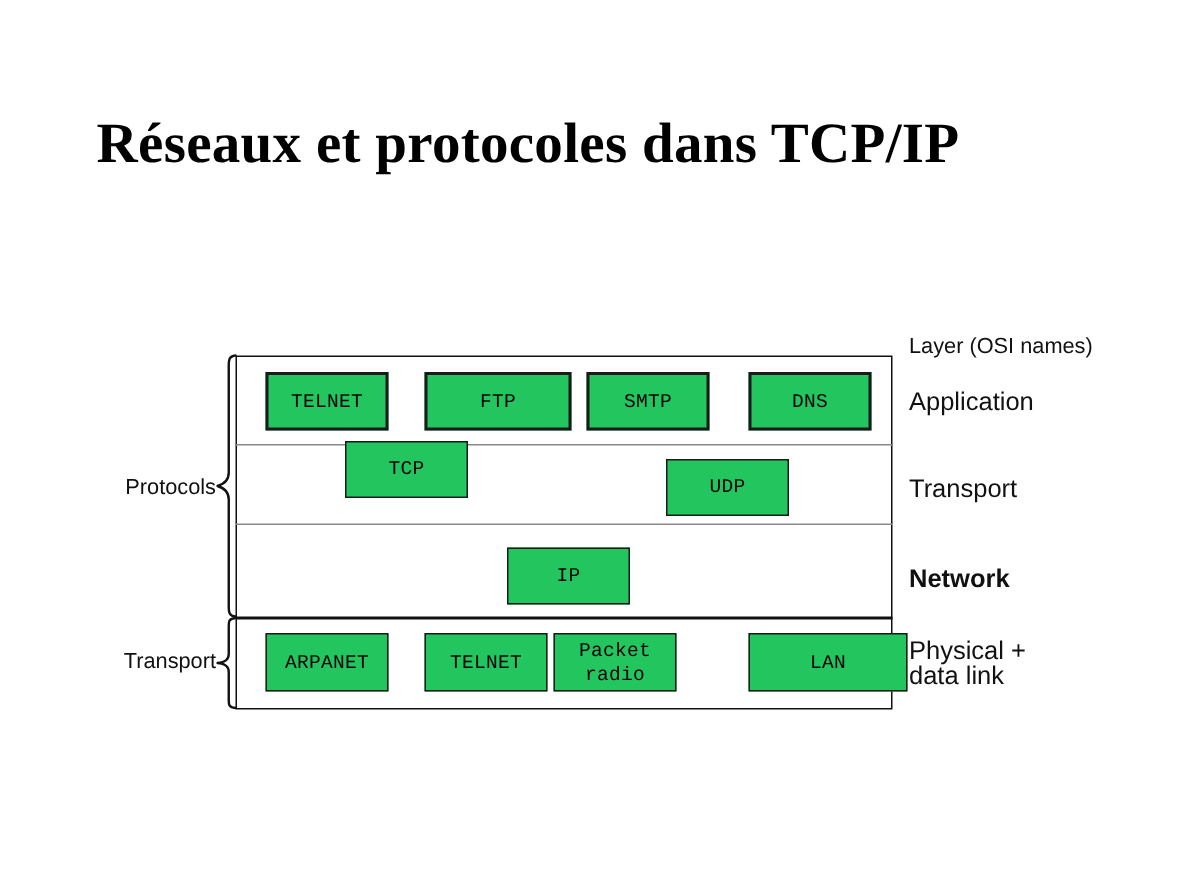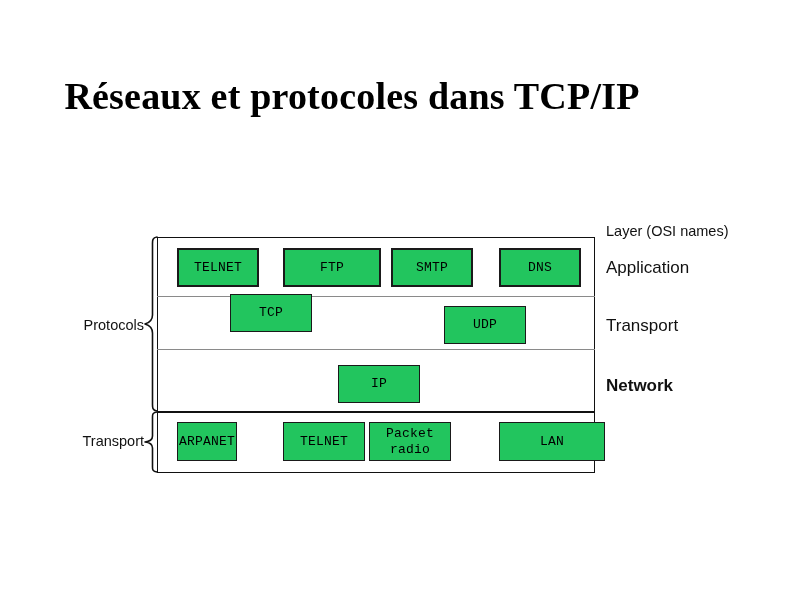--- a/index.html
+++ b/index.html
@@ -160,21 +160,21 @@
     <span class="node-label">TCP</span>
   </div>
   <div class="node thin" style="left:444px; top:306px; width:82px; height:38px;">
     <span class="node-label">UDP</span>
   </div>
 
   <div class="node thin" style="left:338px; top:365px; width:82px; height:38px;">
     <span class="node-label">IP</span>
   </div>
 
-  <div class="node thin" style="left:177px; top:422px; width:60px; height:39px;">
+  <div class="node thin" style="left:177px; top:422px; width:82px; height:39px;">
     <span class="node-label">ARPANET</span>
   </div>
   <div class="node thin" style="left:283px; top:422px; width:82px; height:39px;">
     <span class="node-label">TELNET</span>
   </div>
   <div class="node thin" style="left:369px; top:422px; width:82px; height:39px;">
     <span class="node-label">Packet
 radio</span>
   </div>
   <div class="node thin" style="left:499px; top:422px; width:106px; height:39px;">
@@ -189,14 +189,16 @@
   </svg>
 
   <div class="group-label" style="left:46px; top:317px; width:98px;">Protocols</div>
   <div class="group-label" style="left:46px; top:433px; width:98px;">Transport</div>
 
   <div id="layer-heading" style="left:606px; top:223px;">Layer (OSI names)</div>
 
   <div class="layer-name" style="left:606px; top:259px;">Application</div>
   <div class="layer-name" style="left:606px; top:317px;">Transport</div>
   <div class="layer-name" style="left:606px; top:377px;font-weight:bold;">Network</div>
+  <div class="layer-name" style="left:606px; top:425px;">Physical +
+data link</div>
 
 </div>
 
 </body></html>

